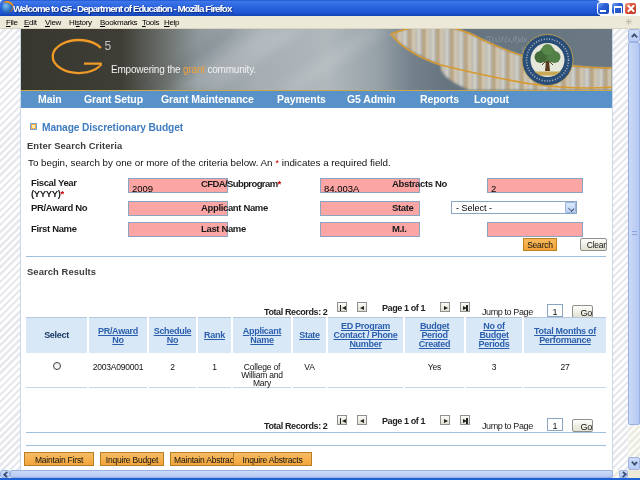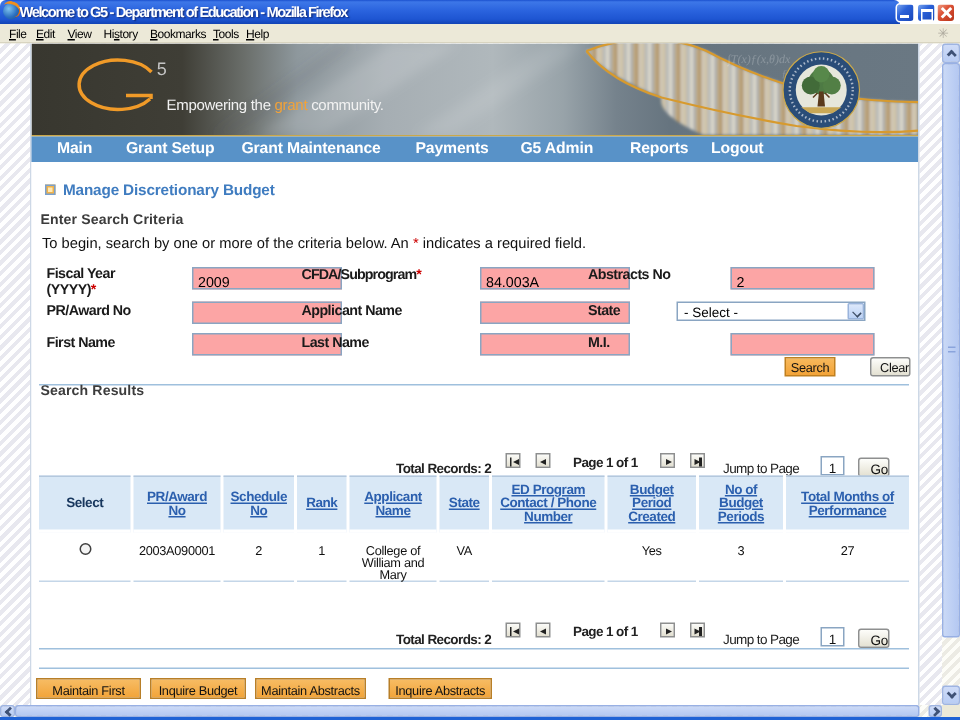--- a/index.html
+++ b/index.html
@@ -224,21 +224,21 @@
     <div class="finput" style="left:71px; top:114px; width:100px"></div>
     <div class="flabel" style="left:180px; top:115px">Last Name</div>
     <div class="finput" style="left:263px; top:114px; width:100px"></div>
     <div class="flabel" style="left:371px; top:115px">M.I.</div>
     <div class="finput" style="left:430px; top:114px; width:96px"></div>
 
     <div class="btn-orange" style="left:502px; top:130px; width:34px; height:13px; padding-top:1px">Search</div>
     <div class="btn-grey" style="left:559px; top:130px; width:27px; height:13px; padding-top:1px">Clear</div>
 
     <div class="sep" style="top:148px"></div>
-    <div class="h2" style="top:146px">Search Results</div>
+    <div class="h2" style="top:158px">Search Results</div>
 
     <div class="ptext" style="left:243px; top:199px">Total Records: 2</div>
     <div class="pbtn" style="left:316px; top:194px">
           <span class="bar-l"></span>
           <span class="tri-l" style="left:4px"></span>
         </div>
     <div class="pbtn" style="left:336px; top:194px">
           <span class="tri-l"></span>
         </div>
     <div class="ptext" style="left:361px; top:195px">Page 1 of 1</div>
@@ -313,21 +313,21 @@
     <div class="ptext" style="left:461px; top:313px; font-weight:normal">Jump to Page</div>
     <div class="pinput" style="left:526px; top:310px">1</div>
     <div class="btn-grey" style="left:551px; top:311px; width:21px; height:13px; padding-top:1.5px; font-size:9px">Go</div>
 
     <div class="sep" style="top:324px"></div>
     <div class="sep" style="top:337px"></div>
 
     <div class="bbtn" style="left:3px; width:70px">Maintain First</div>
     <div class="bbtn" style="left:79px; width:64px">Inquire Budget</div>
     <div class="bbtn" style="left:149px; width:74px">Maintain Abstracts</div>
-    <div class="bbtn" style="left:238px; width:69px">Inquire Abstracts</div>
+    <div class="bbtn" style="left:212px; width:79px">Inquire Abstracts</div>
   </div>
  </div>
 </div>
 
 <div class="vscroll">
   <div class="sbtn" style="left:0; top:0; width:12px; height:13px">
       <span class="chev up"></span>
     </div>
   <div class="vthumb"></div>
   <div class="sbtn" style="left:0; top:428px; width:12px; height:13px">

